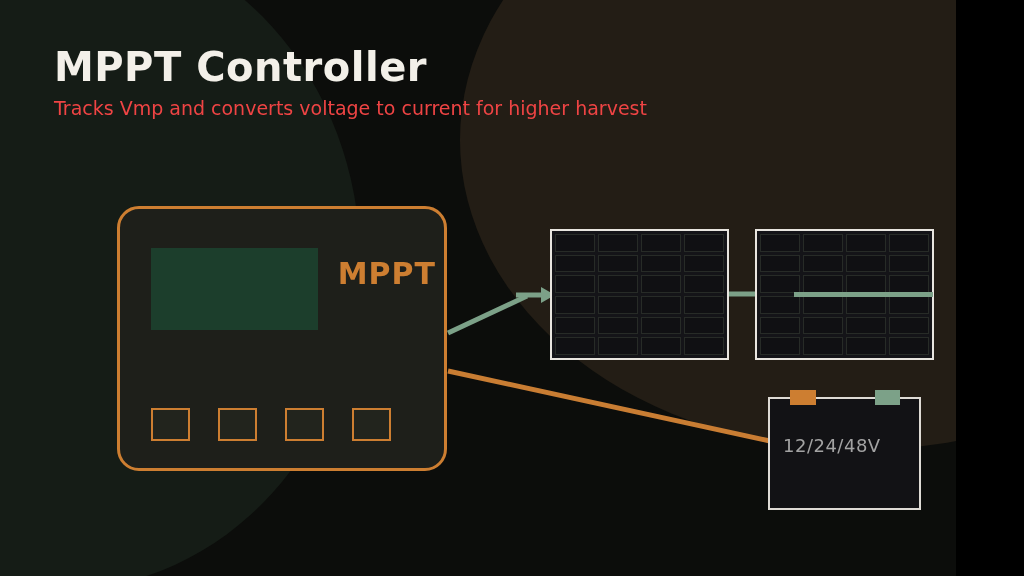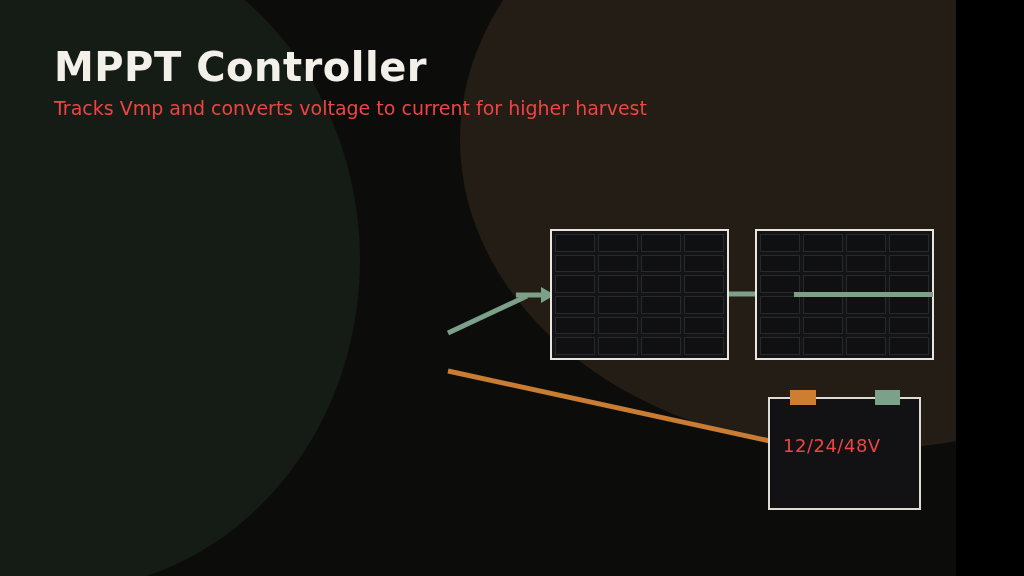--- a/index.html
+++ b/index.html
@@ -56,21 +56,21 @@
 
   
   .battery{
     position:absolute;left:768px;top:397px;width:153px;height:113px;
     box-sizing:border-box;border:2px solid #dedbd5;background:#121215;z-index:2;
   }
   .terminal{position:absolute;top:-9px;width:26px;height:15px;}
   .terminal-pos{left:20px;background:var(--accent,#cd7e31);}
   .terminal-neg{left:105px;width:25px;background:var(--green,#7ca188);}
   .battery-label{
-    position:absolute;left:13px;top:36px;color:#ef4444;font-size:18px;
+    position:absolute;left:13px;top:36px;color:#a3a3a3;font-size:18px;
     letter-spacing:.5px;
   }
 </style>
 </head>
 <body>
 
 <div class="stage" style="--bg: #0c0d0b; --accent: #cd7e31; --green: #7ca188; --screen: #1c3e2c;">
 
   <div class="blob blob-green"></div>
   <div class="blob blob-brown"></div>
@@ -81,20 +81,30 @@
   </div>
 
   <svg class="wires" width="1024" height="576">
     <line x1="448" y1="333" x2="527" y2="296" stroke="#7ca188" stroke-width="5"></line>
     <line x1="516" y1="295" x2="542" y2="295" stroke="#7ca188" stroke-width="5"></line>
     <polygon points="541,287 555,295 541,303" fill="#7ca188"></polygon>
     <line x1="727" y1="294" x2="758" y2="294" stroke="#7ca188" stroke-width="5"></line>
     <line x1="448" y1="371" x2="770" y2="441" stroke="#c97d33" stroke-width="5"></line>
   </svg>
 
+  <div class="controller">
+    <div class="screen"></div>
+    <div class="controller-label">MPPT</div>
+    <div class="button-row">
+        <div class="ctl-button"></div>
+        <div class="ctl-button"></div>
+        <div class="ctl-button"></div>
+        <div class="ctl-button"></div>
+      </div>
+  </div>
 
   <div class="panel panel-1" style="grid-template-columns: repeat(4, 1fr); grid-template-rows: repeat(6, 1fr);">
       <div class="cell"></div>
       <div class="cell"></div>
       <div class="cell"></div>
       <div class="cell"></div>
       <div class="cell"></div>
       <div class="cell"></div>
       <div class="cell"></div>
       <div class="cell"></div>

